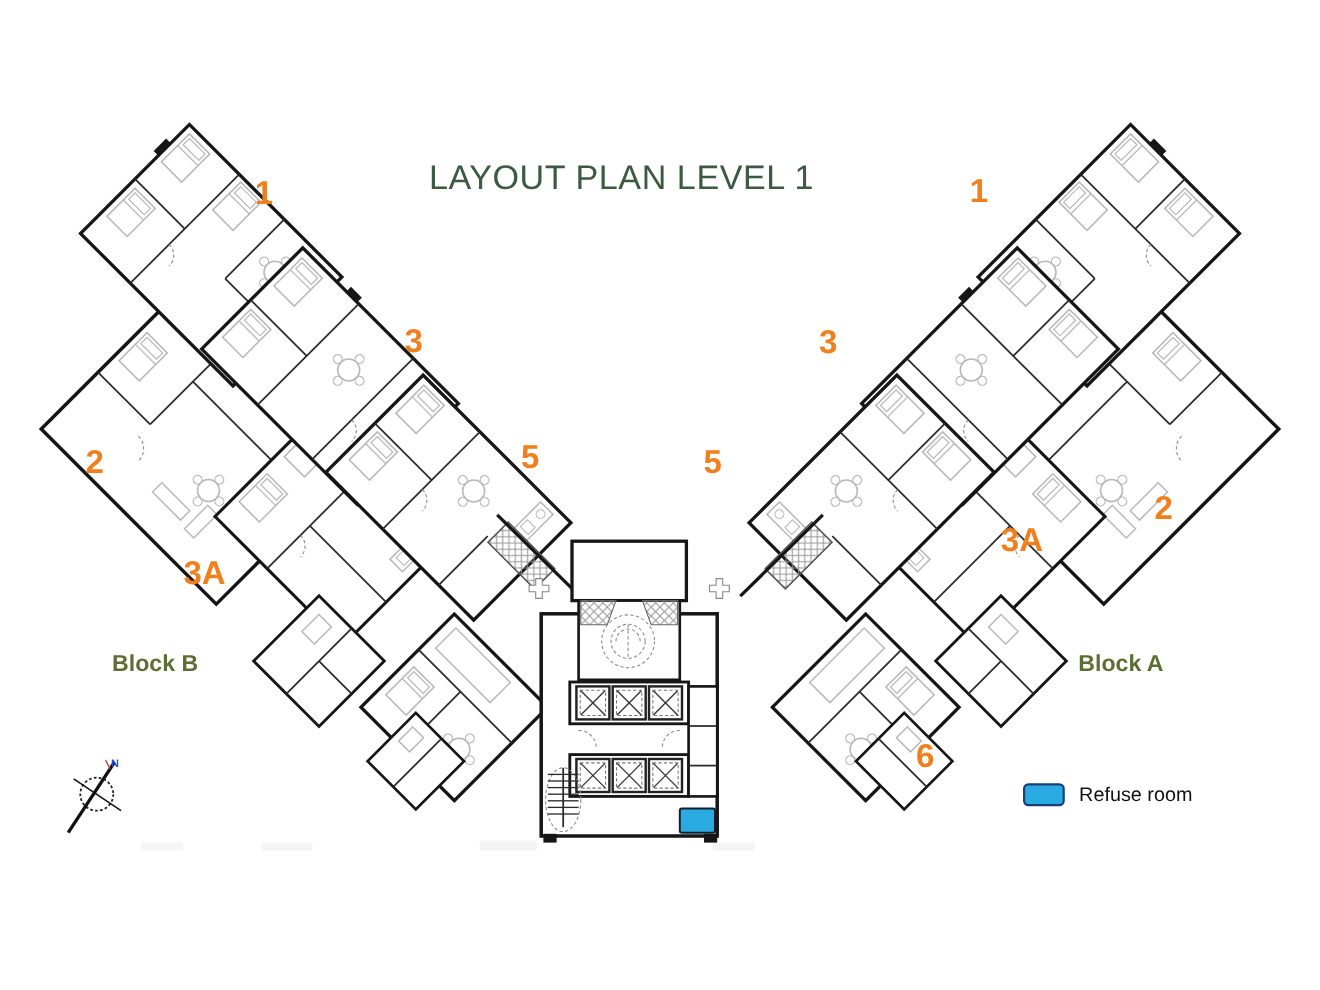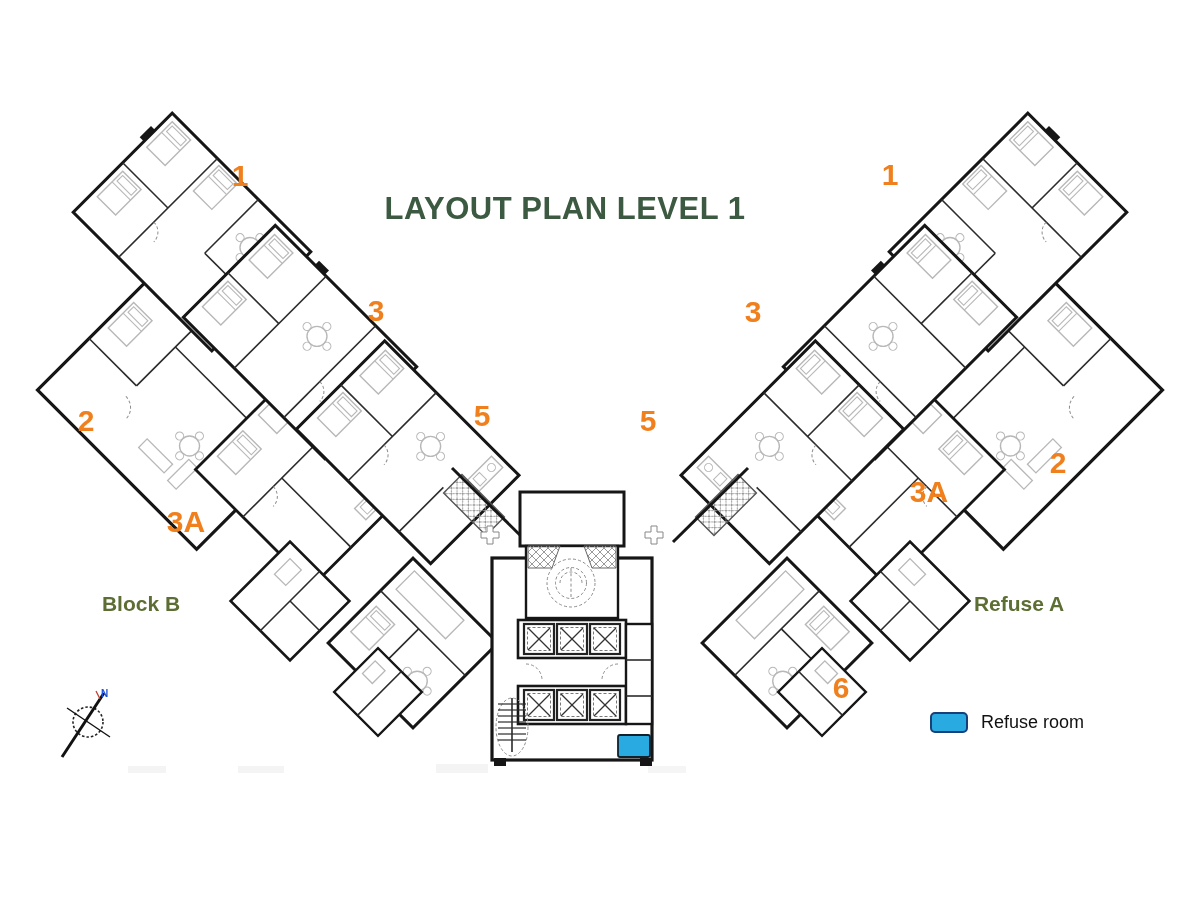--- a/index.html
+++ b/index.html
@@ -12,21 +12,21 @@
   #plan-svg{position:absolute;left:0;top:0;}
   
   svg .w  {fill:#ffffff;stroke:#161616;stroke-width:3;stroke-linejoin:miter;}
   svg .w2 {fill:#ffffff;stroke:#161616;stroke-width:2.4;}
   svg .p  {fill:none;stroke:#2b2b2b;stroke-width:1.6;}
   svg .f  {fill:none;stroke:#b8b8b8;stroke-width:1.3;}
   svg .d  {fill:none;stroke:#8c8c8c;stroke-width:1;stroke-dasharray:3 2.2;}
   svg .blk{fill:#161616;stroke:none;}
   svg .refuse{fill:var(--refuse_fill);stroke:#10212e;stroke-width:1.8;}
   #page-title{position:absolute;left:565px;top:162px;transform:translate(-50%,-50%);
-    font-weight:700;font-size:31px;letter-spacing:.5px;color:var(--title);white-space:nowrap;margin-top:47px;}
+    font-weight:400;font-size:31px;letter-spacing:.5px;color:var(--title);white-space:nowrap;}
   .unit-label{position:absolute;transform:translate(-50%,-50%);
     font-weight:700;font-size:30px;color:var(--unit_label);line-height:1;white-space:nowrap;}
   .block-label{position:absolute;transform:translate(-50%,-50%);
     font-weight:700;font-size:21px;color:var(--block_label);white-space:nowrap;}
   #legend{position:absolute;left:930px;top:712px;display:flex;align-items:flex-end;gap:13px;}
   #legend .swatch{width:38px;height:21px;border-radius:5px;background:var(--refuse_fill);
     border:2.5px solid var(--refuse_border);box-sizing:border-box;}
   #legend .legend-text{font-size:18px;color:var(--legend_text);}
 </style>
 </head>
@@ -238,21 +238,21 @@
       <div class="unit-label" style="left: 482px; top: 416px;">5</div>
       <div class="unit-label" style="left: 86px; top: 421px;">2</div>
       <div class="unit-label" style="left: 186px; top: 522px;">3A</div>
       <div class="unit-label" style="left: 890px; top: 175px;">1</div>
       <div class="unit-label" style="left: 753px; top: 312px;">3</div>
       <div class="unit-label" style="left: 648px; top: 421px;">5</div>
       <div class="unit-label" style="left: 929px; top: 492px;">3A</div>
       <div class="unit-label" style="left: 1058px; top: 463px;">2</div>
       <div class="unit-label" style="left: 841px; top: 688px;">6</div>
       <div class="block-label" style="left: 141px; top: 604px;">Block B</div>
-      <div class="block-label" style="left: 1019px; top: 604px;">Refuse A</div>
+      <div class="block-label" style="left: 1019px; top: 604px;">Block A</div>
     </div>
 
   <div id="legend">
     <div class="swatch"></div>
     <span class="legend-text">Refuse room</span>
   </div>
 
 </div>
 
 </body></html>

